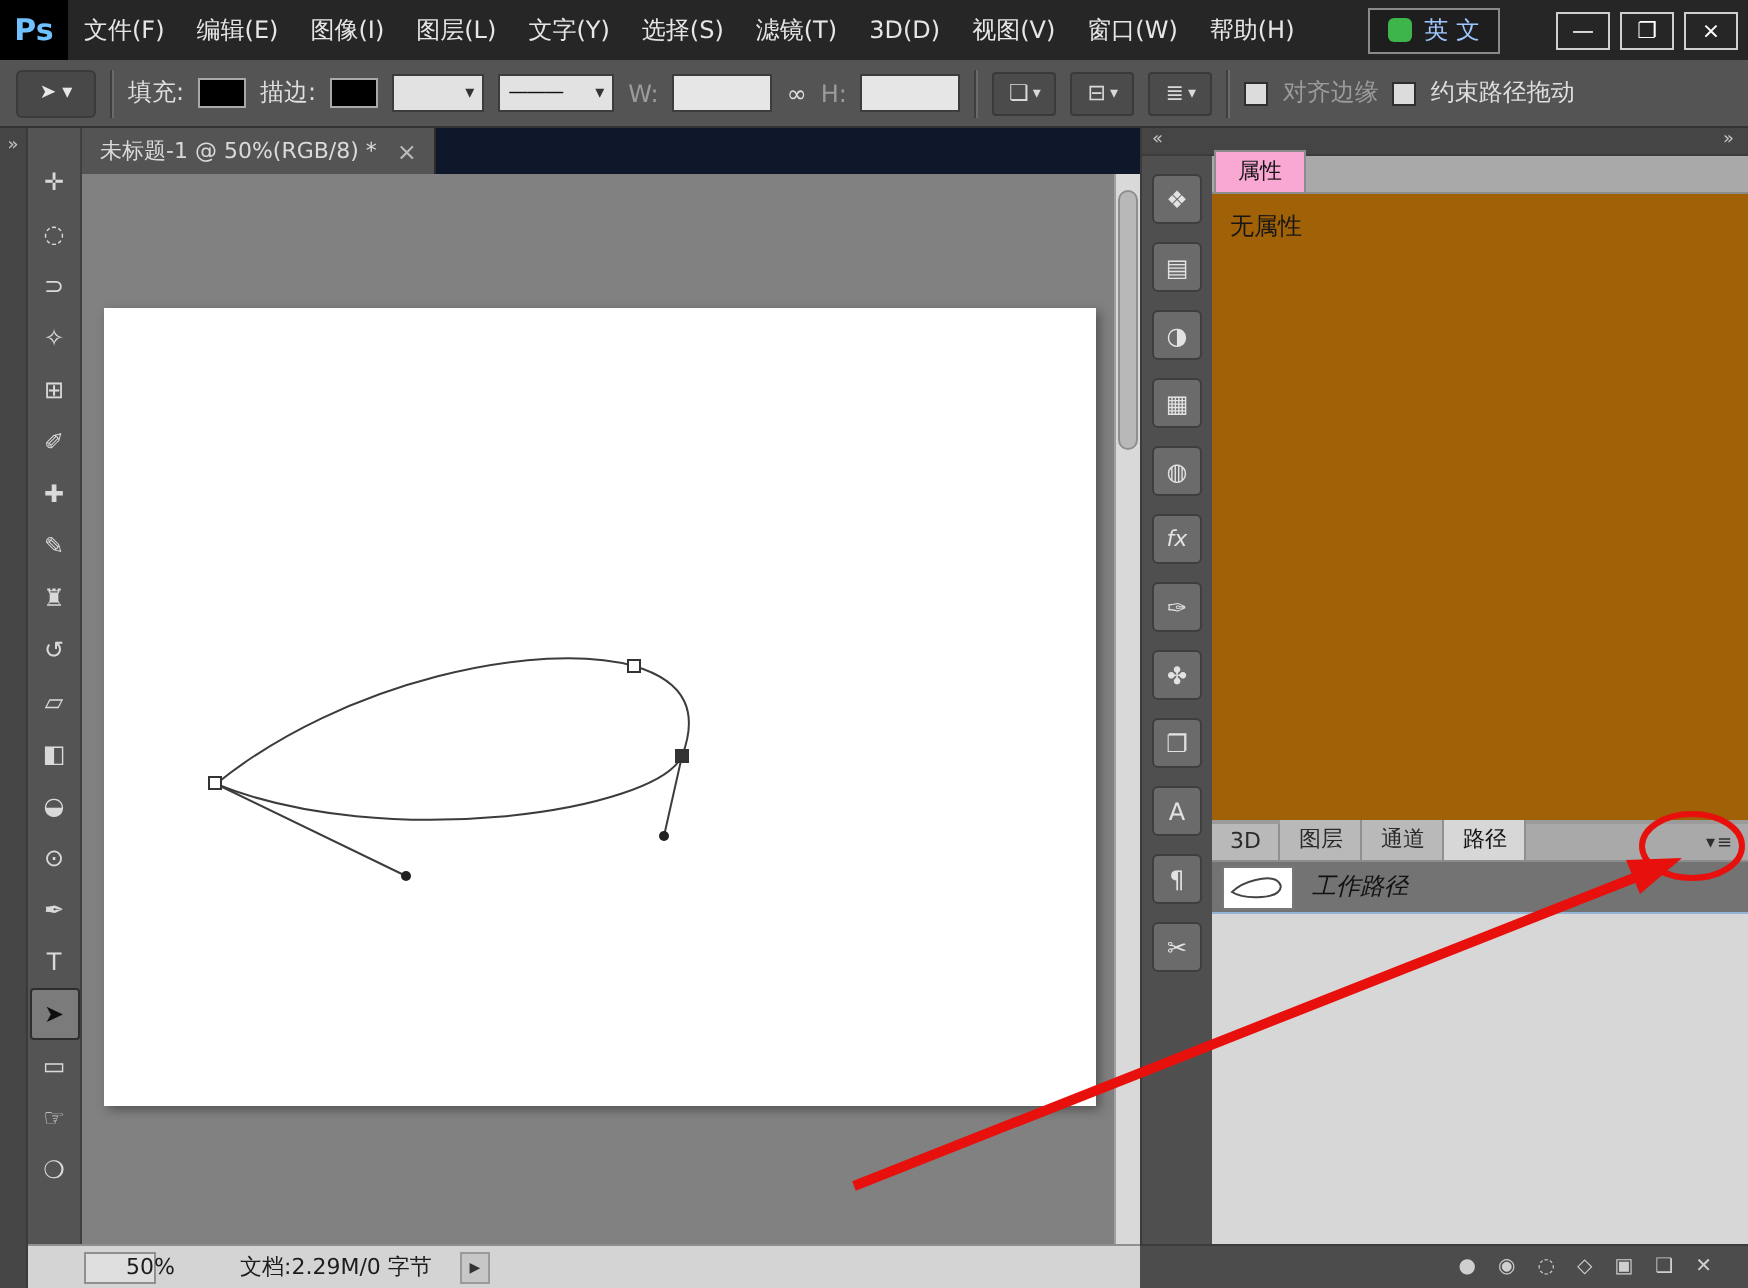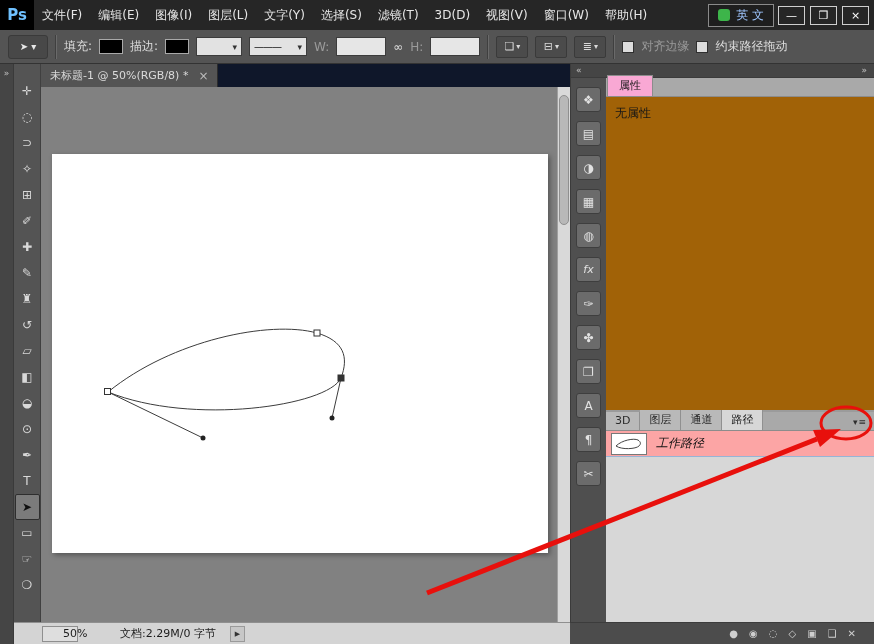--- a/index.html
+++ b/index.html
@@ -12,21 +12,21 @@
   }
 
   
   .titlebar { position:absolute; left:0; top:0; width:874px; height:30px; background:#262626;
     display:flex; align-items:center; color:#e6e6e6; font-size:12px; }
   .ps-logo { width:34px; height:44px; background:#000000; color:#6fc1ff; font-weight:bold;
     font-size:15px; display:flex; align-items:center; justify-content:center; }
   .menu-item { padding:0 8px; line-height:30px; cursor:default; white-space:nowrap; }
   .tb-spacer { flex:1; }
   .ime { display:flex; align-items:center; gap:6px; border:1px solid #8a8a8a; background:#1e1e1e;
-    color:#9fc6ff; padding:2px 9px; margin-right:4px; }
+    color:#9fc6ff; padding:2px 9px; margin-right:28px; }
   .ime-dot { width:12px; height:12px; background:#3db54a; border-radius:3px; display:inline-block; }
   .win-btn { width:27px; height:19px; border:1px solid #cfcfcf; display:flex; align-items:center;
     justify-content:center; font-size:11px; color:#ffffff; margin-right:5px; }
 
   
   .optionsbar { position:absolute; left:0; top:30px; width:874px; height:34px; background:#545454;
     border-bottom:1px solid #333; display:flex; align-items:center; padding:0 8px; gap:7px;
     color:#dedede; font-size:12px; }
   .ob-toolbtn { width:40px; height:24px; background:#484848; border:1px solid #3a3a3a; border-radius:3px;
     display:flex; align-items:center; justify-content:center; gap:3px; color:#e8e8e8; font-size:10px; }
@@ -95,21 +95,21 @@
   .ptab { font-size:11px; color:#161616; background:#f9a8d4; padding:2px 11px 3px; border:1px solid #8c8c8c;
     border-bottom:none; }
   .props-body { height:315px; background:#a16207; padding:8px 9px; font-size:12px; color:#161616;
     border-bottom:2px solid #9b9b9b; }
   .paths-tabbar { height:19px; background:#a9a9a9; display:flex; align-items:flex-end;
     border-bottom:1px solid #8c8c8c; }
   .ltab { font-size:11px; color:#2a2a2a; background:#b9b9b9; padding:2px 9px 3px; border-right:1px solid #909090; }
   .ltab.active { background:#d7d7d7; color:#111; }
   .panel-menu { margin-left:auto; color:#2e2e2e; font-size:9px; padding:0 7px 3px 0; letter-spacing:1px; }
   .paths-body { height:191px; background:#d7d7d7; }
-  .path-row { height:26px; background:#fca5a5; display:flex; align-items:center; gap:9px; padding-left:5px;
+  .path-row { height:26px; background:#737373; display:flex; align-items:center; gap:9px; padding-left:5px;
     border-bottom:1px solid #96b4d6; }
   .path-thumb { width:36px; height:22px; background:#fff; border:1px solid #787878; flex:0 0 auto; }
   .path-label { font-size:12px; font-style:italic; color:#111; }
 
   
   .bottom-band { position:absolute; left:570px; top:622px; width:304px; height:22px; background:#4c4c4c;
     border-top:1px solid #3c3c3c; display:flex; align-items:center; justify-content:flex-end; gap:11px;
     padding-right:18px; }
   .pb-btn { color:#cfcfcf; font-size:10px; line-height:1; }
 

